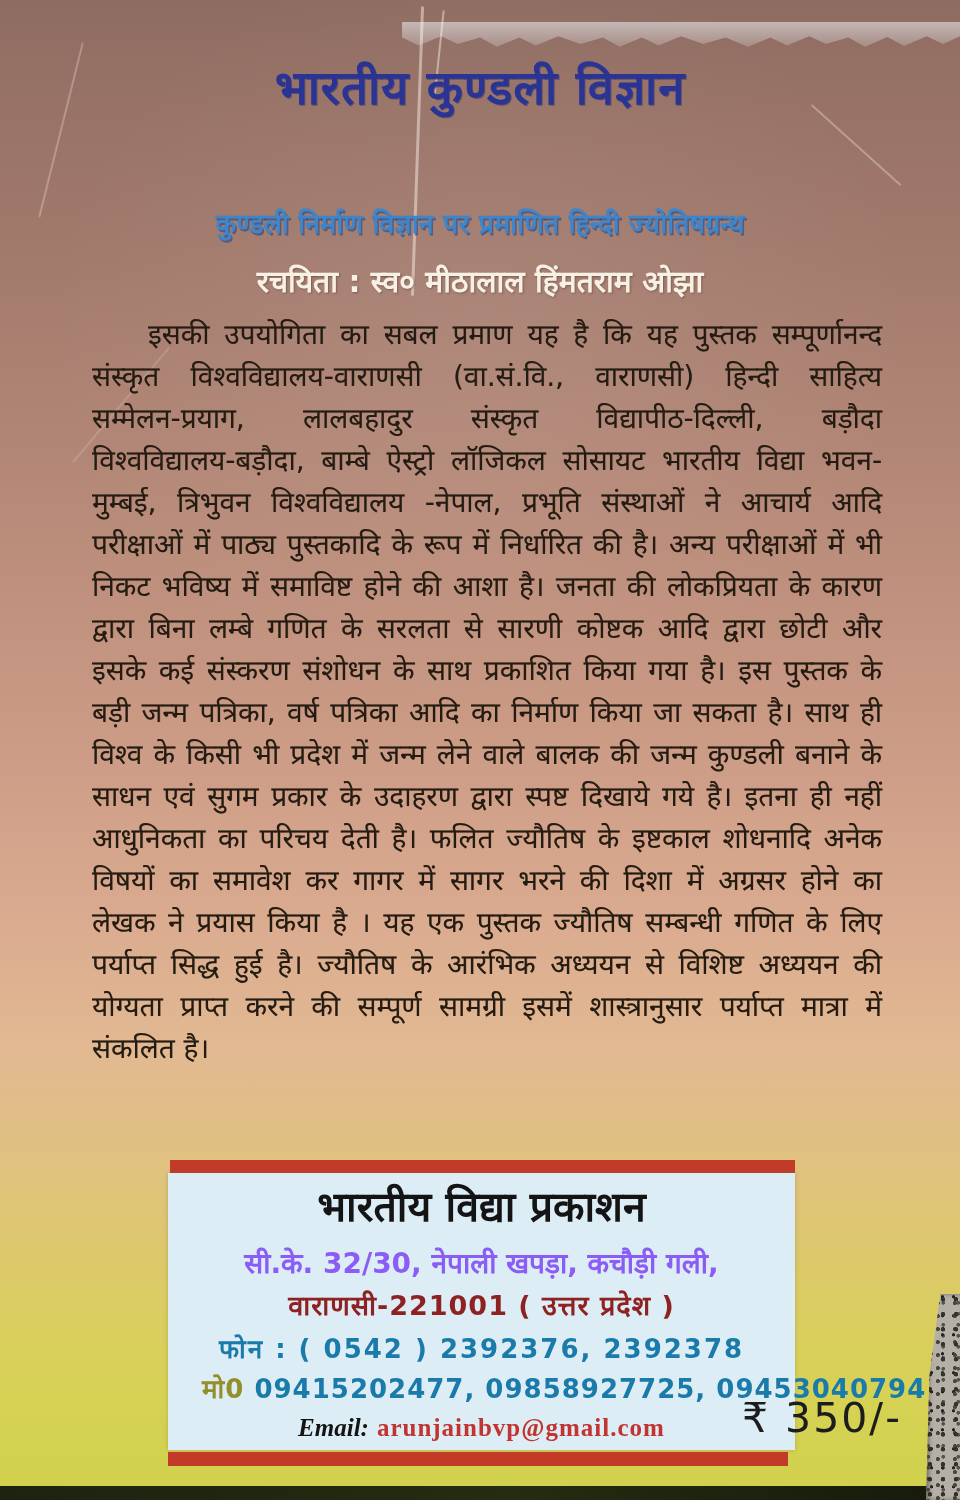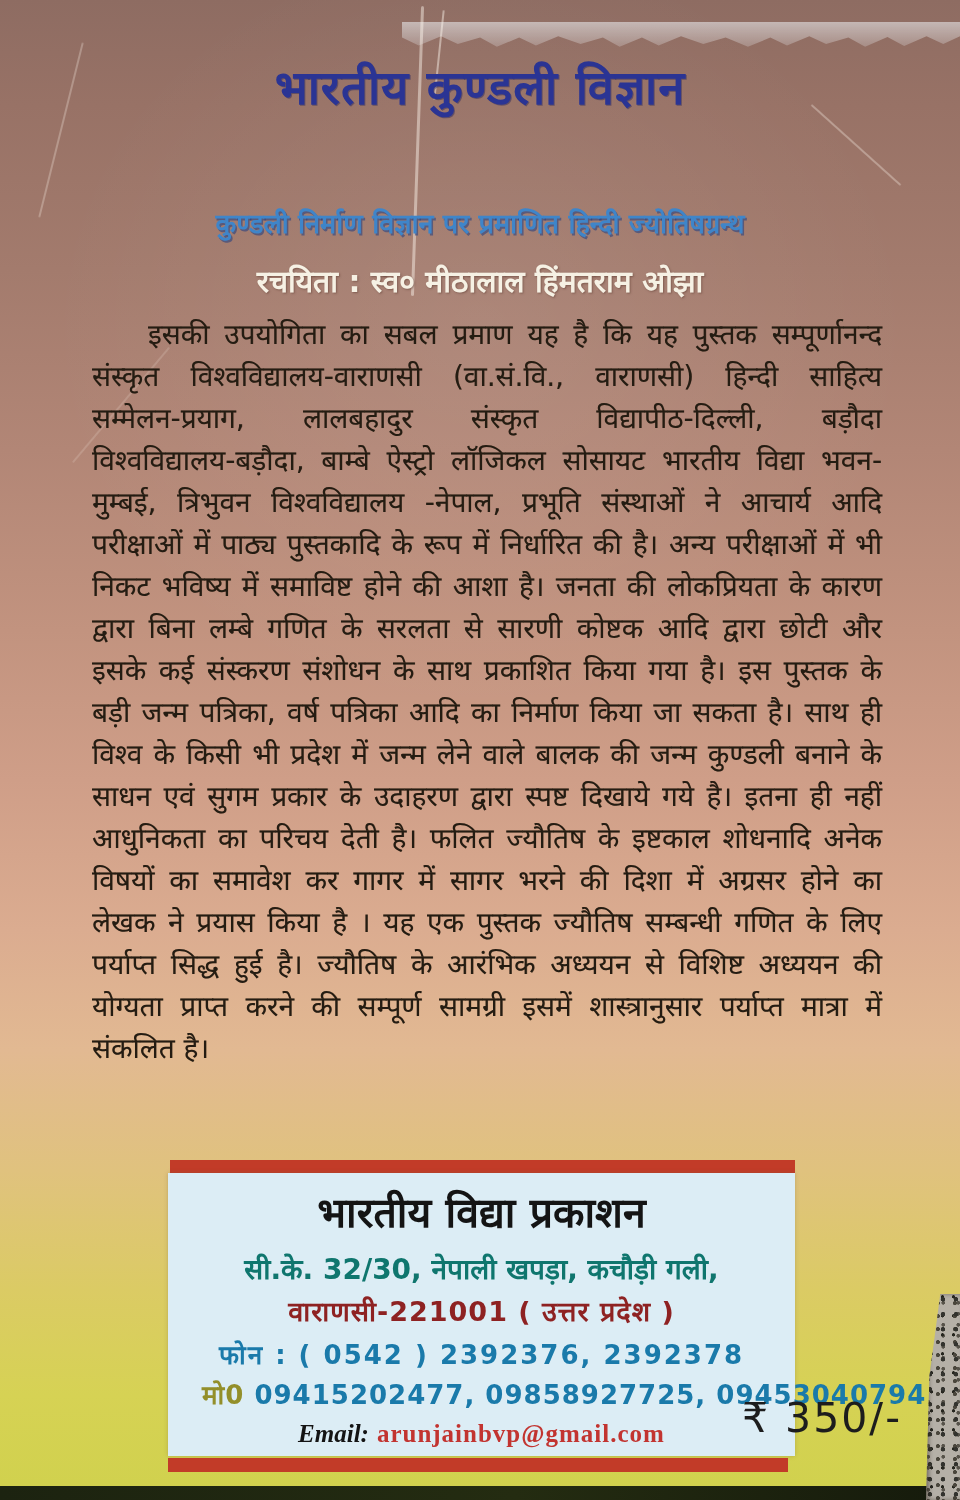--- a/index.html
+++ b/index.html
@@ -68,27 +68,27 @@
   }
   .pline { text-align: justify; text-align-last: justify; white-space: normal; height: 42px; }
   .pline.indent { text-indent: 56px; }
   .pline.last { text-align-last: left; }
 
   .pubbox { position: absolute; left: 168px; top: 1160px; width: 627px; }
   .bar { height: 13px; background: #c23b28; }
   .bar.top { width: 625px; margin-left: 2px; box-shadow: 0 1px 0 rgba(120,30,20,0.5); }
   .bar.bottom { height: 14px; width: 620px; margin-top: 2px; }
   .bluecard {
-    background: #dcedf5; padding: 10px 6px 8px;
+    background: #dcedf5; padding: 4px 6px 8px;
     box-shadow: 0 0 4px rgba(120,100,60,0.35);
   }
   .pubname {
     text-align: center; font-size: 41px; font-weight: bold; color: #141414;
   }
-  .addr1 { text-align: center; font-size: 28px; font-weight: bold; color: #0f766e; margin-top: 10px; }
+  .addr1 { text-align: center; font-size: 28px; font-weight: bold; color: #8b5cf6; margin-top: 10px; }
   .addr2 { text-align: center; font-size: 27px; font-weight: bold; color: #8e2222; margin-top: 5px; letter-spacing: 1px; }
   .phone { text-align: center; font-size: 26px; font-weight: bold; color: #1a7aaa; margin-top: 7px; letter-spacing: 2px; }
   .mobile { text-align: center; font-size: 26px; font-weight: bold; color: #1a7aaa; margin-top: 4px; letter-spacing: 1px; white-space: nowrap; margin-left: 28px; }
   .mobile .mlabel { color: #938f2a; }
   .email { text-align: center; font-size: 25px; margin-top: 7px; }
   .email .elabel { font-family: "Liberation Serif", serif; font-style: italic; font-weight: bold; color: #141414; }
   .email .evalue { font-family: "Liberation Serif", serif; font-weight: bold; color: #c23430; letter-spacing: 1px; }
 
   .price {
     position: absolute; left: 742px; top: 1394px;

